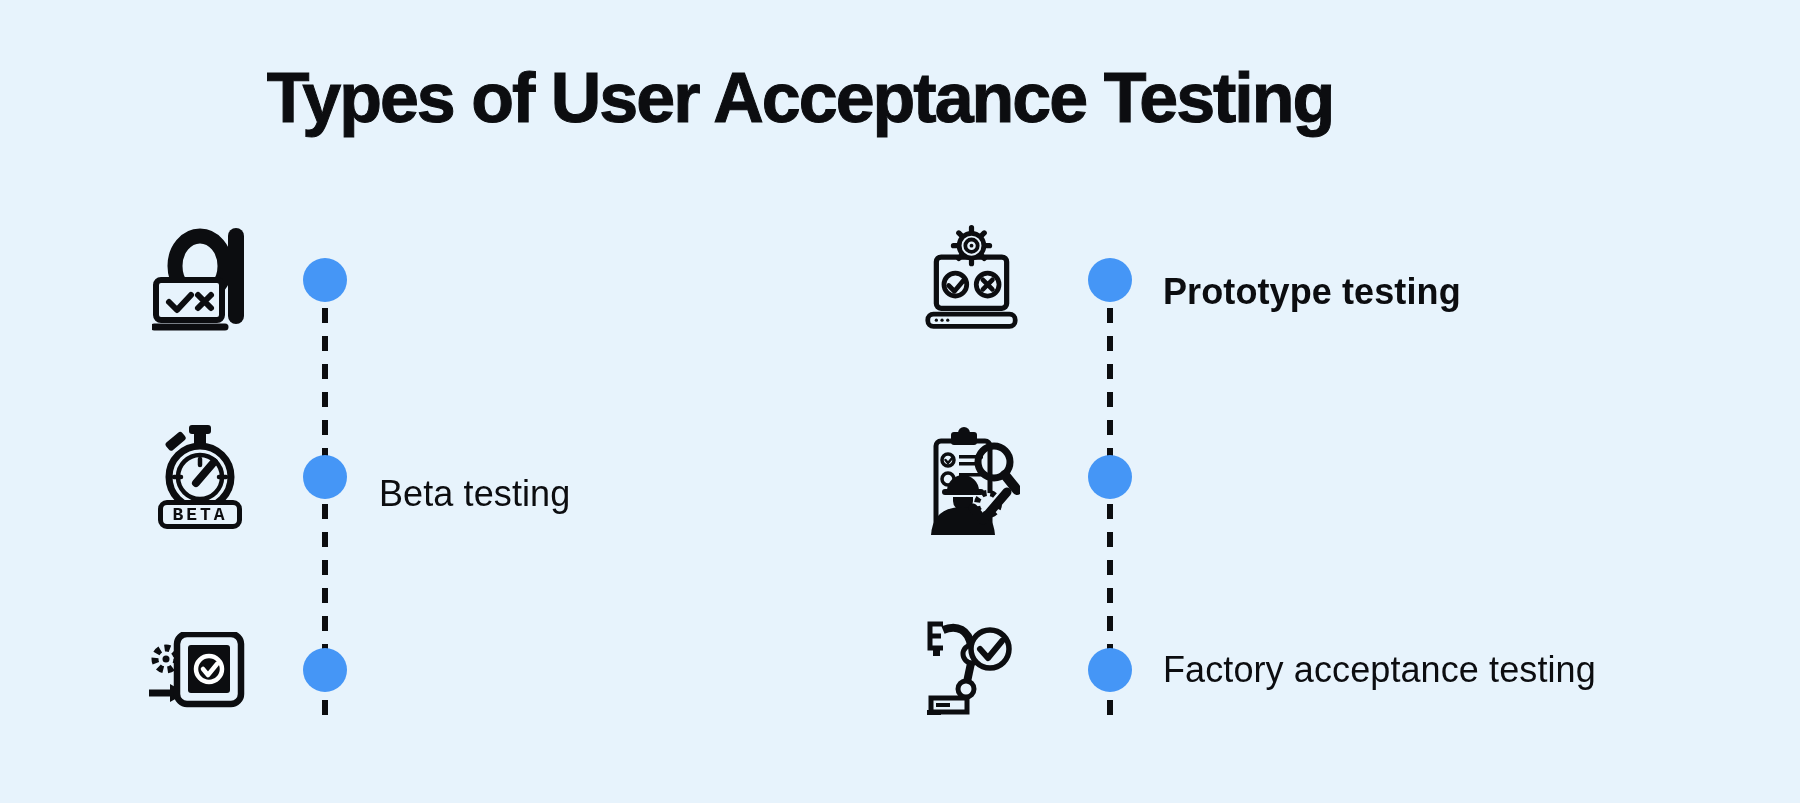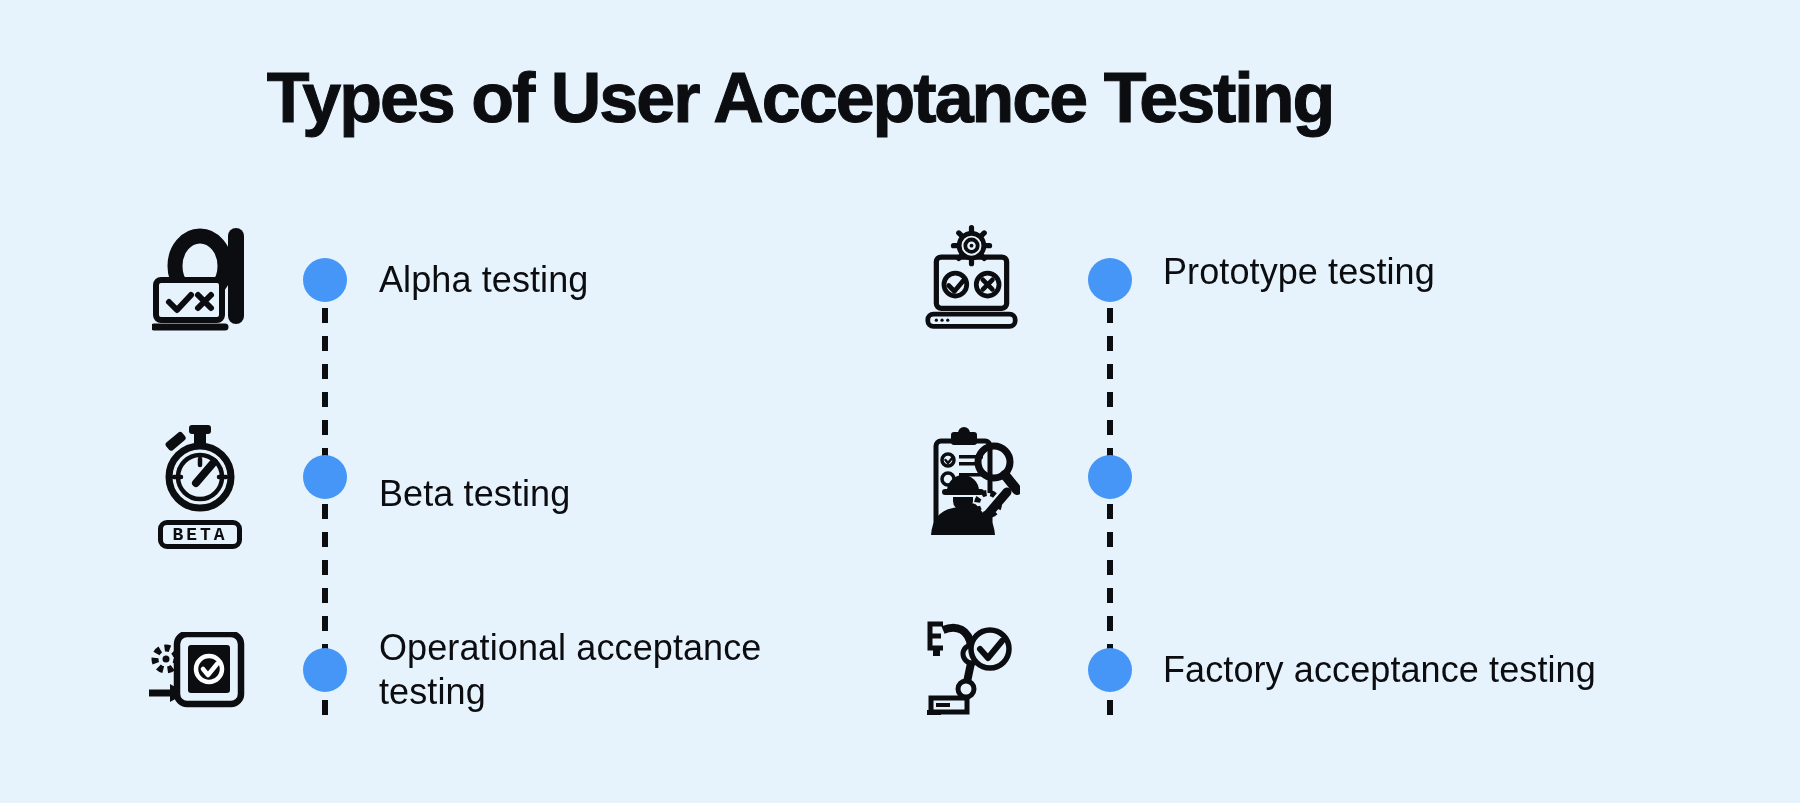--- a/index.html
+++ b/index.html
@@ -35,21 +35,20 @@
 
   .icon{position:absolute;}
   .icon svg{display:block;width:100%;height:100%;}
 
   .beta-badge{
     position:absolute;left:8px;top:87px;width:84px;height:29px;
     background:var(--bg);border:5px solid var(--ink);border-radius:9px;
     display:flex;align-items:center;justify-content:center;
     font-weight:bold;font-size:18px;letter-spacing:3px;color:var(--ink);
     font-family:"Liberation Mono","DejaVu Sans Mono",monospace;
-    margin-top:20px;
   }
 
   .footer{
     position:absolute;left:1515px;top:733px;height:46px;
     display:flex;align-items:center;gap:10px;
   }
   .brand-mark{width:44px;height:46px;}
   .brand-name{
     font-weight:bold;font-size:24px;letter-spacing:.5px;color:var(--ink);
     -webkit-text-stroke:.5px var(--ink);
@@ -69,21 +68,20 @@
     <svg viewBox="0 0 110 112" fill="none">
       <ellipse cx="48" cy="46" rx="25" ry="30" stroke="var(--ink)" stroke-width="15"></ellipse>
       <rect x="76" y="8" width="16" height="96" rx="8" fill="var(--ink)"></rect>
       <rect x="4" y="60" width="66" height="40" rx="5" fill="var(--bg)" stroke="var(--ink)" stroke-width="6"></rect>
       <path d="M17 82 l8 8 l14 -15" stroke="var(--ink)" stroke-width="6" stroke-linecap="round" stroke-linejoin="round"></path>
       <path d="M46 75 l13 13 M59 75 l-13 13" stroke="var(--ink)" stroke-width="6" stroke-linecap="round"></path>
       <path d="M2 107 H73" stroke="var(--ink)" stroke-width="7" stroke-linecap="round"></path>
     </svg>
   </div>
   <div class="dot" style="left:303px;top:258px;"></div>
-  <div class="label nowrap" style="left:379px;top:280px;">Alpha testing</div>
 
   <div class="icon" style="left:150px;top:413px;width:100px;height:118px">
     <svg viewBox="0 0 100 118" fill="none">
       <rect x="39" y="12" width="22" height="9" rx="3" fill="var(--ink)"></rect>
       <rect x="44" y="20" width="12" height="13" fill="var(--ink)"></rect>
       <g transform="rotate(-40 26 28)">
           <rect x="15" y="23" width="21" height="10" rx="3" fill="var(--ink)"></rect>
         </g>
       <circle cx="50" cy="64" r="31" stroke="var(--ink)" stroke-width="7"></circle>
       <circle cx="50" cy="64" r="22" stroke="var(--ink)" stroke-width="4.5"></circle>
@@ -102,41 +100,40 @@
       <circle cx="19" cy="27" r="3.5" fill="var(--ink)"></circle>
       <path d="M2 61 H24" stroke="var(--ink)" stroke-width="7"></path>
       <polygon points="23,52 39,61 23,70" fill="var(--ink)"></polygon>
       <rect x="30" y="2" width="64" height="70" rx="10" fill="var(--bg)" stroke="var(--ink)" stroke-width="6.5"></rect>
       <rect x="41" y="13" width="42" height="48" rx="3" fill="var(--ink)"></rect>
       <circle cx="62" cy="37" r="13" stroke="#ffffff" stroke-width="4.5"></circle>
       <path d="M56 37 l5 6 l9 -11" stroke="#ffffff" stroke-width="4.5" stroke-linecap="round" stroke-linejoin="round"></path>
     </svg>
   </div>
   <div class="dot" style="left:303px;top:648px;"></div>
-  <div class="label wrap" style="left:379px;top:670px;">Operational acceptance testing</div>
 
   <div class="icon" style="left:924px;top:222px;width:95px;height:110px">
     <svg viewBox="0 0 100 110" fill="none">
       <rect x="13" y="34" width="74" height="54" rx="5" fill="var(--bg)" stroke="var(--ink)" stroke-width="5.5"></rect>
       <path d="M63 22 h6 M59.2 31.2 l4.2 4.2 M50 35 v6 M40.8 31.2 l-4.2 4.2 M37 22 h-6 M40.8 12.8 l-4.2 -4.2 M50 9 v-6 M59.2 12.8 l4.2 -4.2" stroke="var(--ink)" stroke-width="5.5" stroke-linecap="round"></path>
       <circle cx="50" cy="22" r="13" fill="var(--bg)" stroke="var(--ink)" stroke-width="5"></circle>
       <circle cx="50" cy="22" r="6.5" stroke="var(--ink)" stroke-width="4"></circle>
       <circle cx="50" cy="22" r="2" fill="var(--ink)"></circle>
       <circle cx="33" cy="63" r="12" stroke="var(--ink)" stroke-width="5"></circle>
       <path d="M26 64 l6 6 l11 -13" stroke="var(--ink)" stroke-width="5" stroke-linecap="round" stroke-linejoin="round"></path>
       <circle cx="67" cy="63" r="12" stroke="var(--ink)" stroke-width="5"></circle>
       <path d="M62 58 l10 10 M72 58 l-10 10" stroke="var(--ink)" stroke-width="5" stroke-linecap="round"></path>
       <rect x="4" y="94" width="92" height="13" rx="6" fill="var(--bg)" stroke="var(--ink)" stroke-width="5"></rect>
       <circle cx="13" cy="100.5" r="1.7" fill="var(--ink)"></circle>
       <circle cx="19" cy="100.5" r="1.7" fill="var(--ink)"></circle>
       <circle cx="25" cy="100.5" r="1.7" fill="var(--ink)"></circle>
     </svg>
   </div>
   <div class="dot" style="left:1088px;top:258px;"></div>
-  <div class="label nowrap" style="left:1163px;top:272px;">Prototype testing</div>
+  <div class="label nowrap" style="left:1163px;top:292px;font-weight:bold;">Prototype testing</div>
 
   <div class="icon" style="left:925px;top:415px;width:95px;height:120px">
     <svg viewBox="0 0 95 120" fill="none">
       <rect x="11" y="26" width="54" height="90" rx="5" fill="var(--bg)" stroke="var(--ink)" stroke-width="5"></rect>
       <circle cx="39" cy="18" r="6" fill="var(--ink)"></circle>
       <rect x="26" y="17" width="26" height="13" rx="3" fill="var(--ink)"></rect>
       <circle cx="23" cy="45" r="6" stroke="var(--ink)" stroke-width="3.5"></circle>
       <path d="M20.5 45 l2.5 3 l5 -6" stroke="var(--ink)" stroke-width="2.5" stroke-linecap="round"></path>
       <rect x="34" y="40" width="24" height="3.5" fill="var(--ink)"></rect>
       <rect x="34" y="47" width="19" height="3.5" fill="var(--ink)"></rect>

